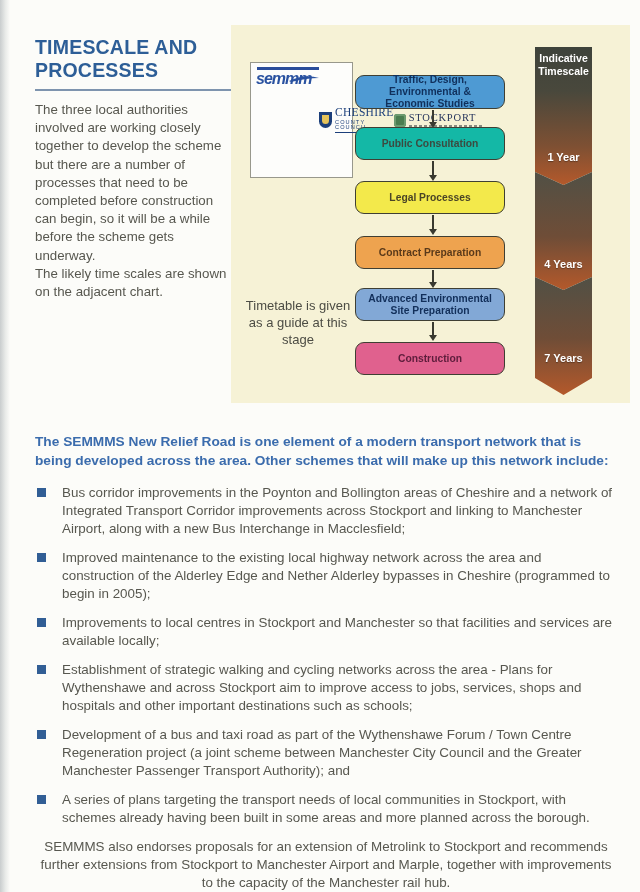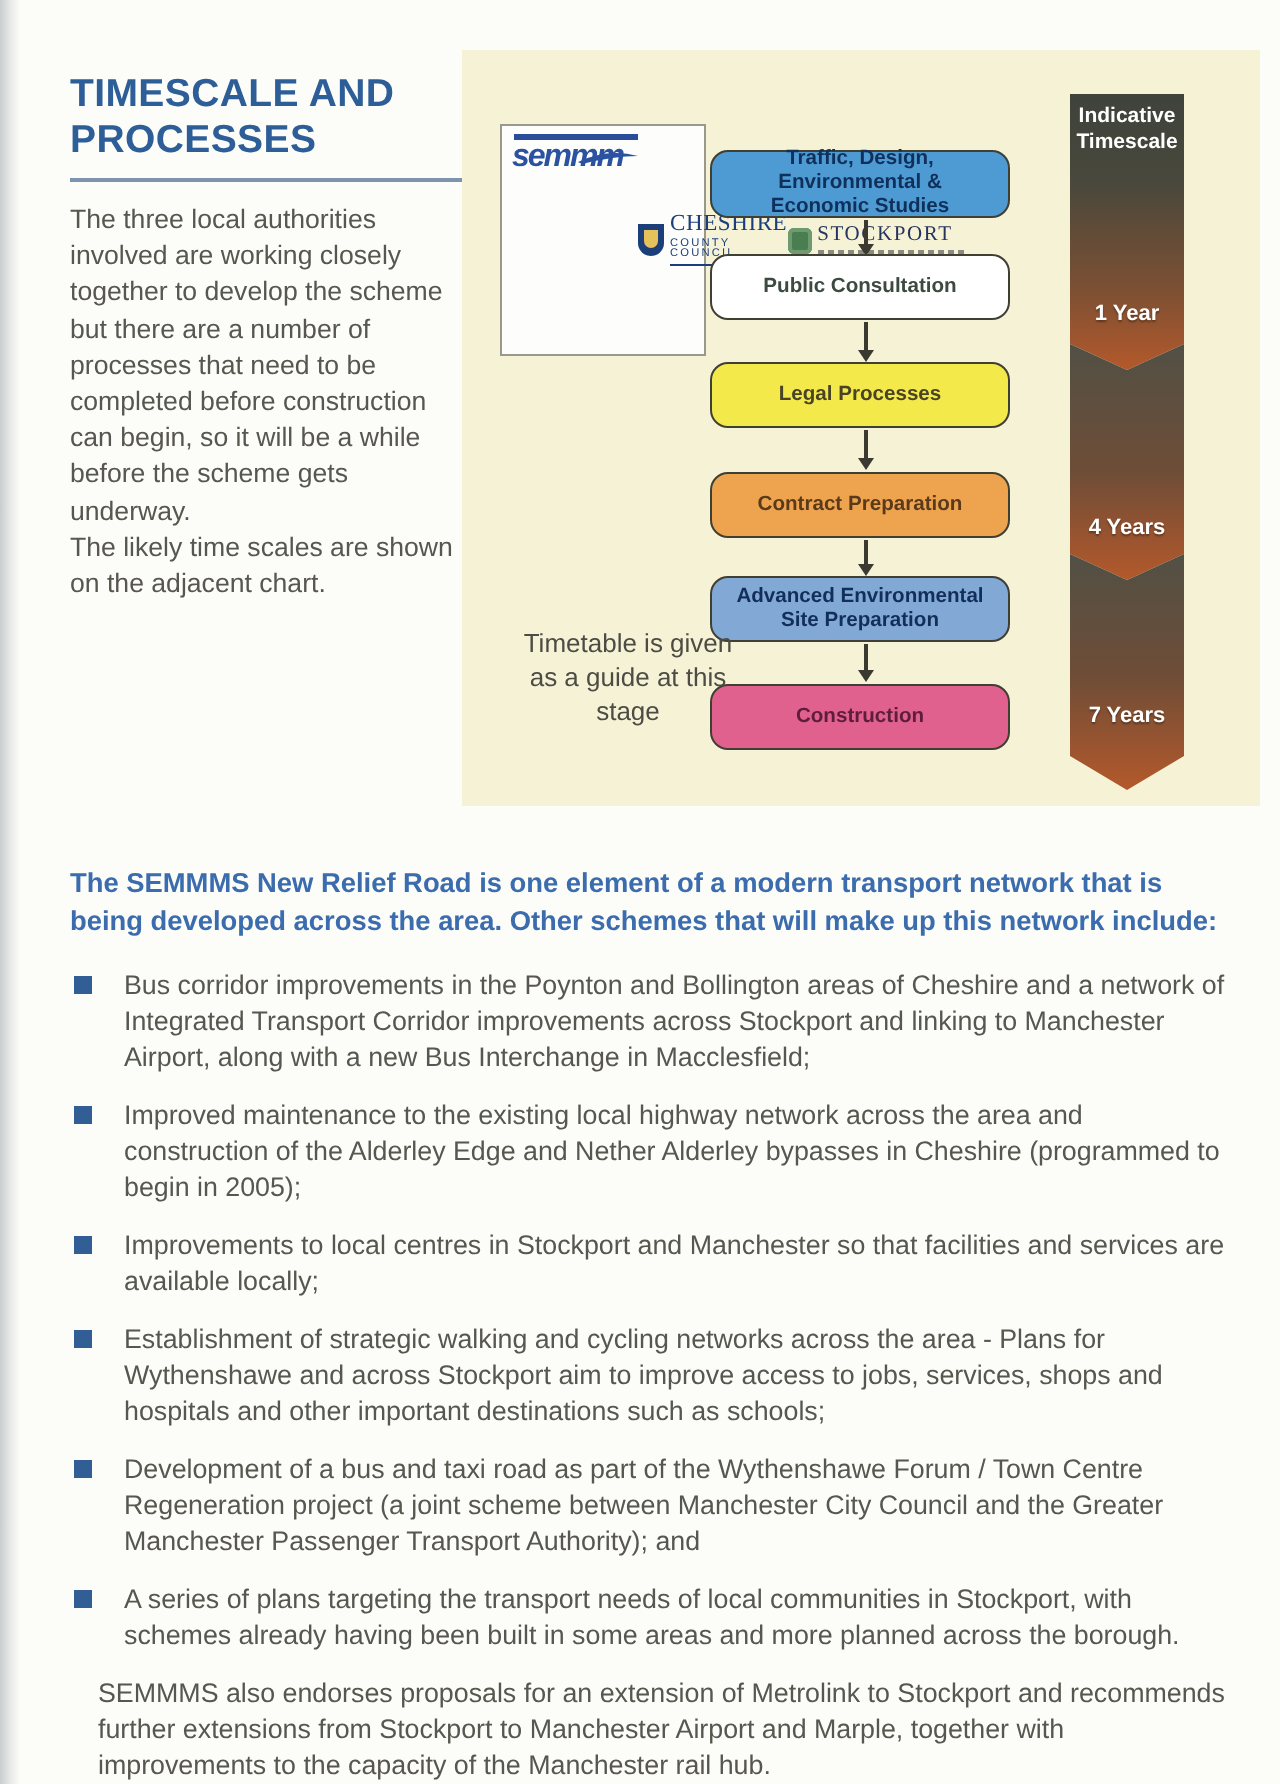--- a/index.html
+++ b/index.html
@@ -52,21 +52,21 @@
   .manchester-crest{position:absolute;right:2px;top:3px;width:18px;height:18px;border-radius:50%;
     background:#e9e9e2;box-shadow:inset 0 0 0 2px #8c96a8;}
 
   
   .fbox{position:absolute;left:124px;width:150px;height:33px;border:1.5px solid #3f3f33;
     border-radius:9px;box-sizing:border-box;display:flex;align-items:center;justify-content:center;
     text-align:center;font-size:10.3px;font-weight:bold;line-height:1.15;padding:2px 8px;}
   .farrow{position:absolute;left:201px;width:2px;background:#3a3a30;}
   .farrow::after{content:"";position:absolute;left:-3.5px;bottom:-6px;width:0;height:0;
     border:4.5px solid transparent;border-top:6.5px solid #3a3a30;border-bottom:none;}
-  .note{position:absolute;left:8px;top:272px;width:118px;margin:16px;text-align:center;
+  .note{position:absolute;left:8px;top:272px;width:118px;margin:0;text-align:center;
     font-size:13px;color:#4c4c44;line-height:1.32;}
 
   
   .timescale{position:absolute;left:304px;top:22px;width:57px;height:348px;}
   .seg{position:absolute;left:0;width:57px;}
   .seg.s1{top:0;height:138px;
     background:linear-gradient(180deg,#3e433b 0%,#49483c 32%,#7e5033 72%,#b4592b 100%);
     clip-path:polygon(0 0,100% 0,100% calc(100% - 13px),50% 100%,0 calc(100% - 13px));}
   .seg.s2{top:125px;height:118px;
     background:linear-gradient(180deg,#515045 0%,#6f4d37 55%,#b4592b 100%);
@@ -80,21 +80,21 @@
     font-weight:bold;font-size:11px;text-shadow:0 1px 1px rgba(0,0,0,.35);}
   .ts-m1{top:104px;} .ts-m2{top:211px;} .ts-m3{top:305px;}
 
   
   .bottom{position:absolute;left:35px;top:433px;width:582px;}
   .lead{margin:0 0 13px 0;font-size:13.7px;font-weight:bold;color:#3b6cad;line-height:1.37;}
   ul.bullets{list-style:none;margin:0;padding:0;}
   ul.bullets li{position:relative;padding-left:27px;margin-bottom:11px;
     font-size:13.4px;line-height:18px;color:#57574f;}
   .sq{position:absolute;left:2px;top:4px;width:9px;height:9px;background:#315e95;}
-  .closing{margin:6px 0 0 14px;font-size:13.4px;line-height:18px;color:#57574f;}
+  .closing{margin:6px 0 0 0;font-size:13.4px;line-height:18px;color:#57574f;text-align:center;}
 </style>
 </head>
 <body>
 
 <div class="page">
   <div class="edge-strip"></div>
 
   <div class="left-col">
     <h1 class="title">TIMESCALE AND
 PROCESSES</h1>
@@ -131,21 +131,21 @@
         <span class="manchester-l1">MANCHESTER</span>
         <span class="manchester-crest"></span>
         <span class="manchester-strip"></span>
         <span class="manchester-l2">CITY COUNCIL</span>
       </div>
     </div>
 
     <div class="fbox" style="top: 50px; height: 34px; background: rgb(78, 154, 211); color: rgb(16, 48, 92);">Traffic, Design, Environmental &amp; Economic Studies</div>
     <div class="farrow" style="top:85px;height:12px;"></div>
 
-    <div class="fbox" style="top: 102px; background: #ffffff; color: rgb(60, 74, 64);">Public Consultation</div>
+    <div class="fbox" style="top: 102px; background: #14b8a6; color: rgb(60, 74, 64);">Public Consultation</div>
     <div class="farrow" style="top:136px;height:14px;"></div>
 
     <div class="fbox" style="top: 156px; background: rgb(243, 233, 75); color: rgb(74, 68, 38);">Legal Processes</div>
     <div class="farrow" style="top:190px;height:14px;"></div>
 
     <div class="fbox" style="top: 211px; background: rgb(238, 163, 79); color: rgb(90, 58, 26);">Contract Preparation</div>
     <div class="farrow" style="top:245px;height:12px;"></div>
 
     <div class="fbox" style="top: 263px; background: rgb(130, 168, 214); color: rgb(18, 47, 90);">Advanced Environmental Site Preparation</div>
     <div class="farrow" style="top:297px;height:13px;"></div>

